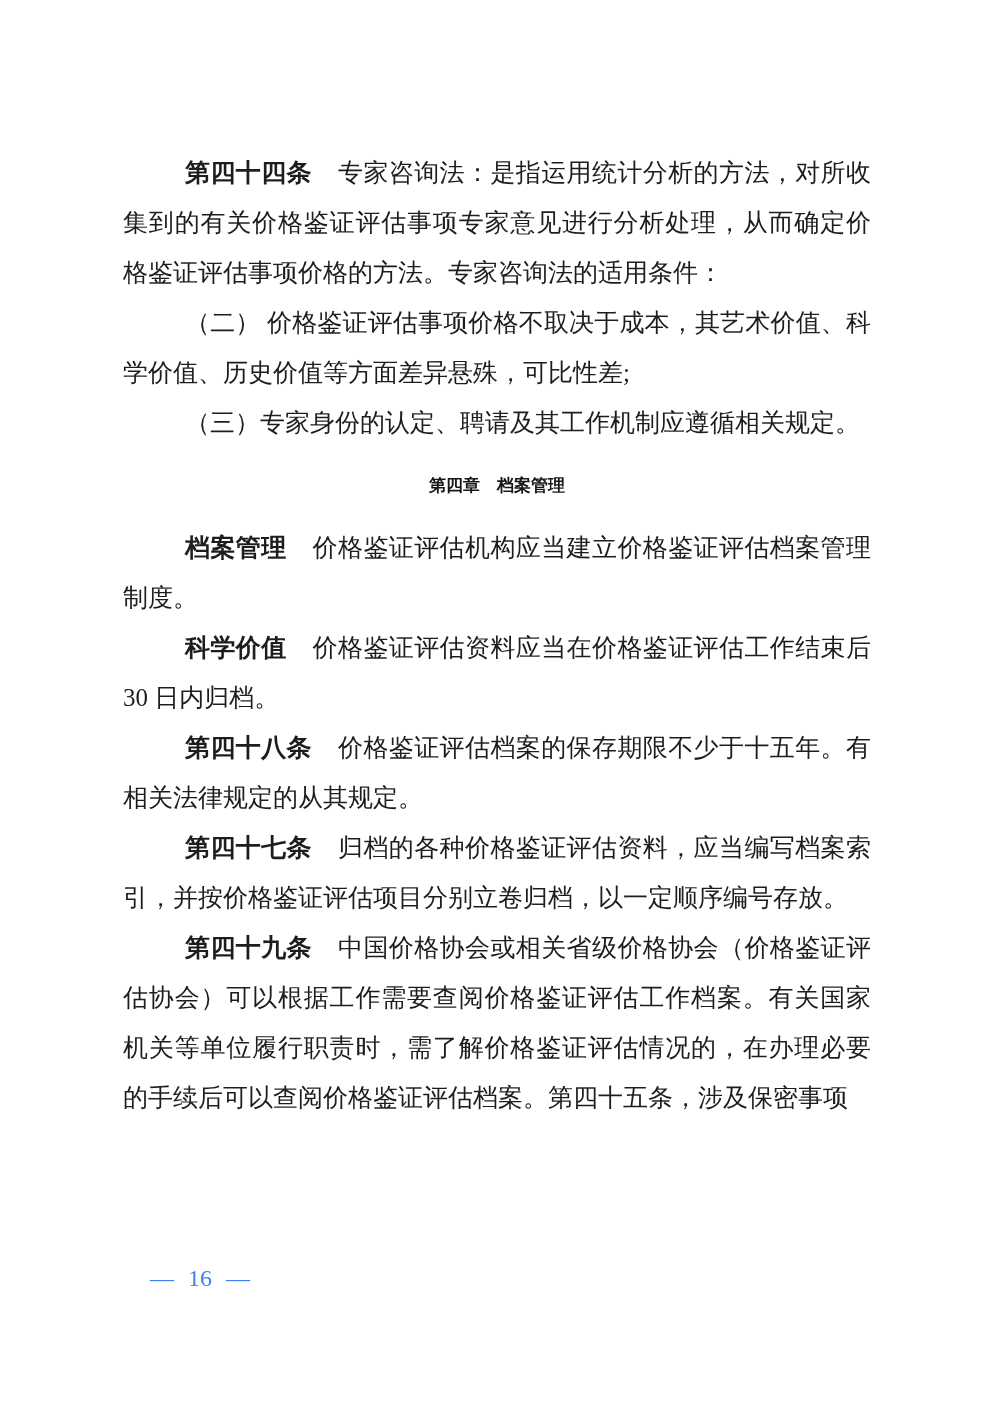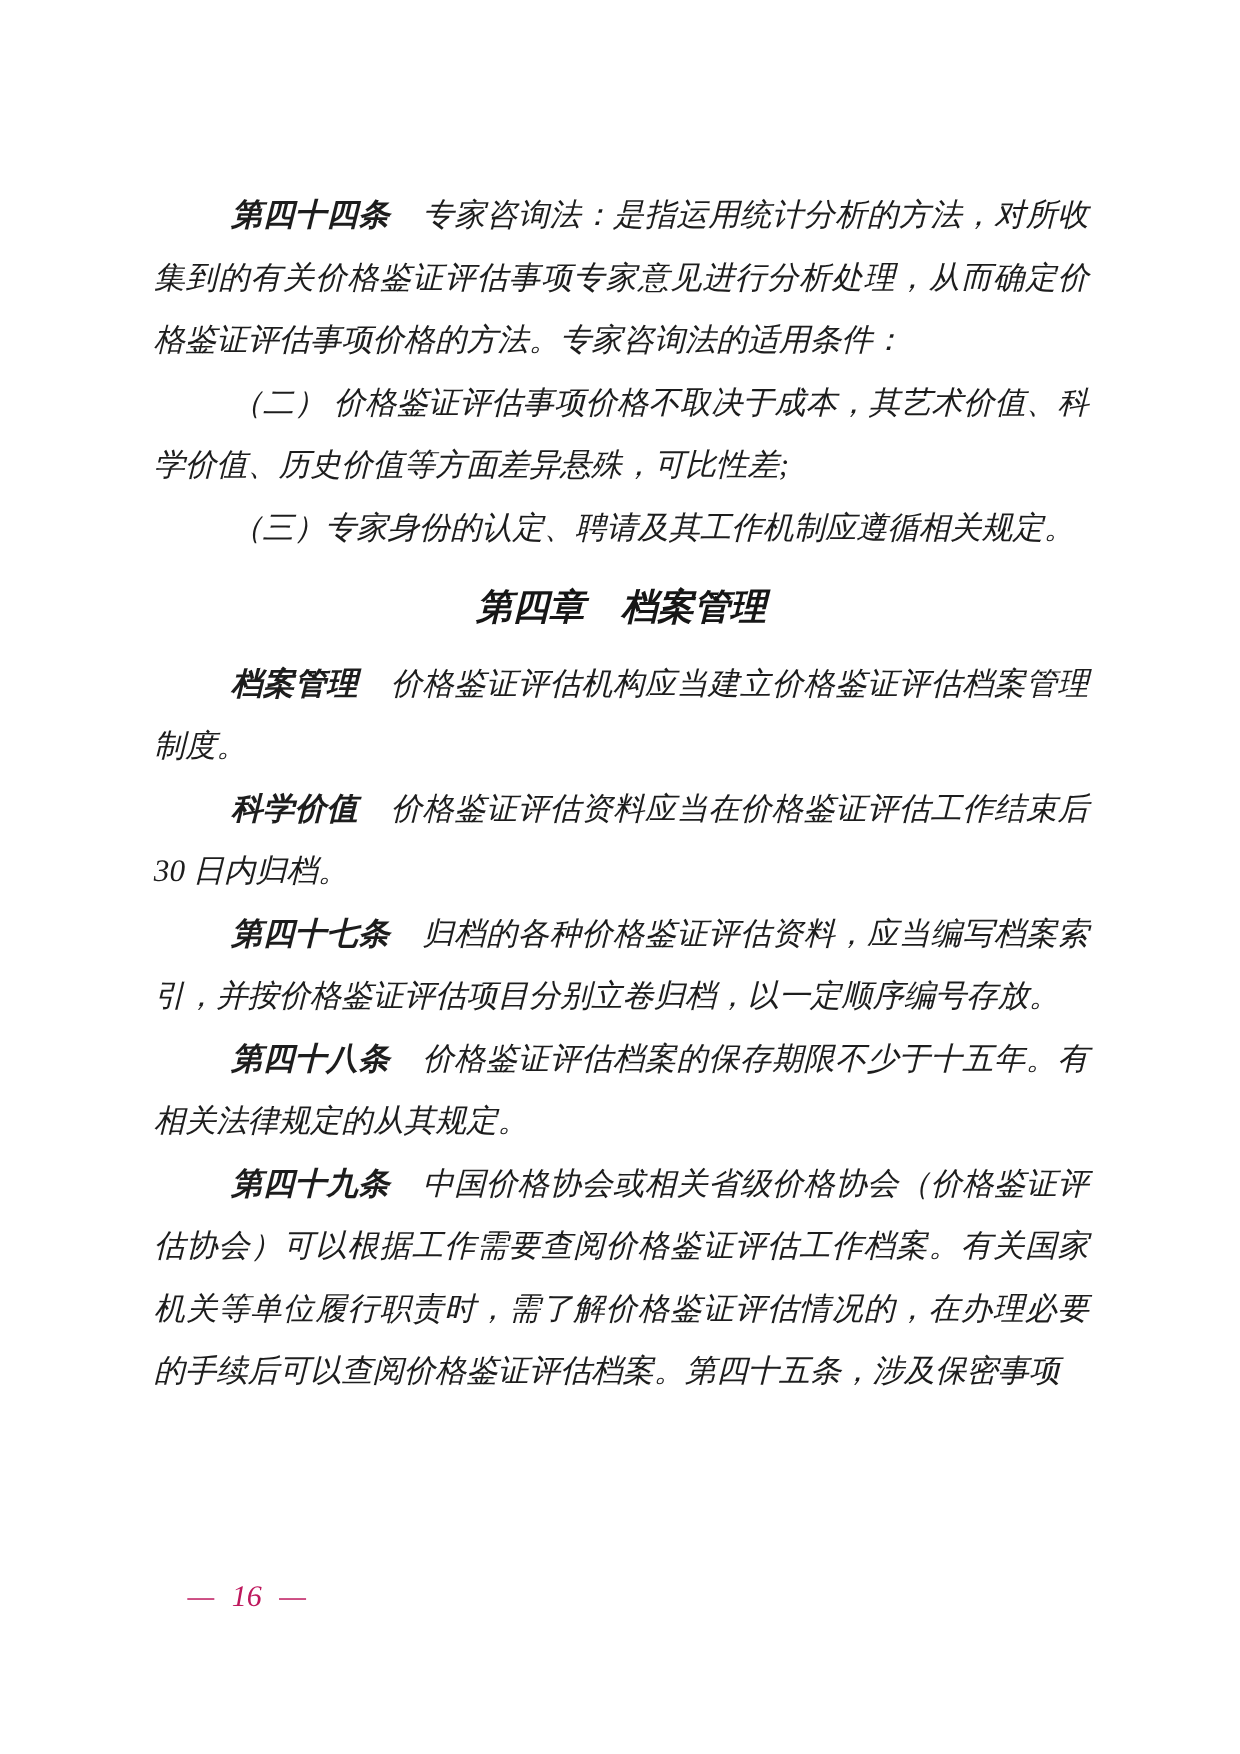--- a/index.html
+++ b/index.html
@@ -4,21 +4,20 @@
 <style>
   html, body { margin: 0; padding: 0; background: #ffffff; }
   .page {
     position: relative;
     width: 992px;
     height: 1403px;
     background: #ffffff;
     overflow: hidden;
     font-family: "Liberation Serif", "DejaVu Serif", serif;
     color: #1d1d1d;
-    font-style: italic;
   }
   .body-text {
     position: absolute;
     top: 148px;
     left: 123px;
     width: 748px;
   }
   .para {
     margin: 0;
     font-size: 25px;
@@ -26,36 +25,36 @@
     text-align: justify;
     text-justify: inter-character;
     text-indent: 62px;
   }
   .article-label {
     font-weight: bold;
     margin-right: 26px;
   }
   .chapter {
     margin: 12px 0 13px 0;
-    font-size: 29px;
+    font-size: 17px;
     line-height: 50px;
     font-weight: bold;
     text-align: center;
     text-indent: 0;
     font-family: "DejaVu Sans", "Liberation Sans", sans-serif;
     color: #161616;
   }
   .folio {
     position: absolute;
     left: 150px;
     top: 1258px;
     font-size: 24px;
     line-height: 40px;
     word-spacing: 8px;
-    color: #be185d;
+    color: #3b82f6;
   }
 </style>
 </head>
 <body>
 
 <main class="page">
   <section class="body-text">
 
     <p class="para"><b class="article-label">第四十四条</b><span>专家咨询法：是指运用统计分析的方法，对所收集到的有关价格鉴证评估事项专家意见进行分析处理，从而确定价格鉴证评估事项价格的方法。专家咨询法的适用条件：</span></p>
 
@@ -63,23 +62,23 @@
     <p class="para"><span>（二） 价格鉴证评估事项价格不取决于成本，其艺术价值、科学价值、历史价值等方面差异悬殊，可比性差;</span></p>
 
     <p class="para"><span>（三）专家身份的认定、聘请及其工作机制应遵循相关规定。</span></p>
 
     <h2 class="chapter">第四章　档案管理</h2>
 
     <p class="para"><b class="article-label">档案管理</b><span>价格鉴证评估机构应当建立价格鉴证评估档案管理制度。</span></p>
 
     <p class="para"><b class="article-label">科学价值</b><span>价格鉴证评估资料应当在价格鉴证评估工作结束后 30 日内归档。</span></p>
 
+    <p class="para"><b class="article-label">第四十八条</b><span>价格鉴证评估档案的保存期限不少于十五年。有相关法律规定的从其规定。</span></p>
+
     <p class="para"><b class="article-label">第四十七条</b><span>归档的各种价格鉴证评估资料，应当编写档案索引，并按价格鉴证评估项目分别立卷归档，以一定顺序编号存放。</span></p>
-
-    <p class="para"><b class="article-label">第四十八条</b><span>价格鉴证评估档案的保存期限不少于十五年。有相关法律规定的从其规定。</span></p>
 
     <p class="para"><b class="article-label">第四十九条</b><span>中国价格协会或相关省级价格协会（价格鉴证评估协会）可以根据工作需要查阅价格鉴证评估工作档案。有关国家机关等单位履行职责时，需了解价格鉴证评估情况的，在办理必要的手续后可以查阅价格鉴证评估档案。第四十五条，涉及保密事项</span></p>
 
   </section>
 
   <footer class="folio">
     <span>— 16 —</span>
   </footer>
 </main>
 

